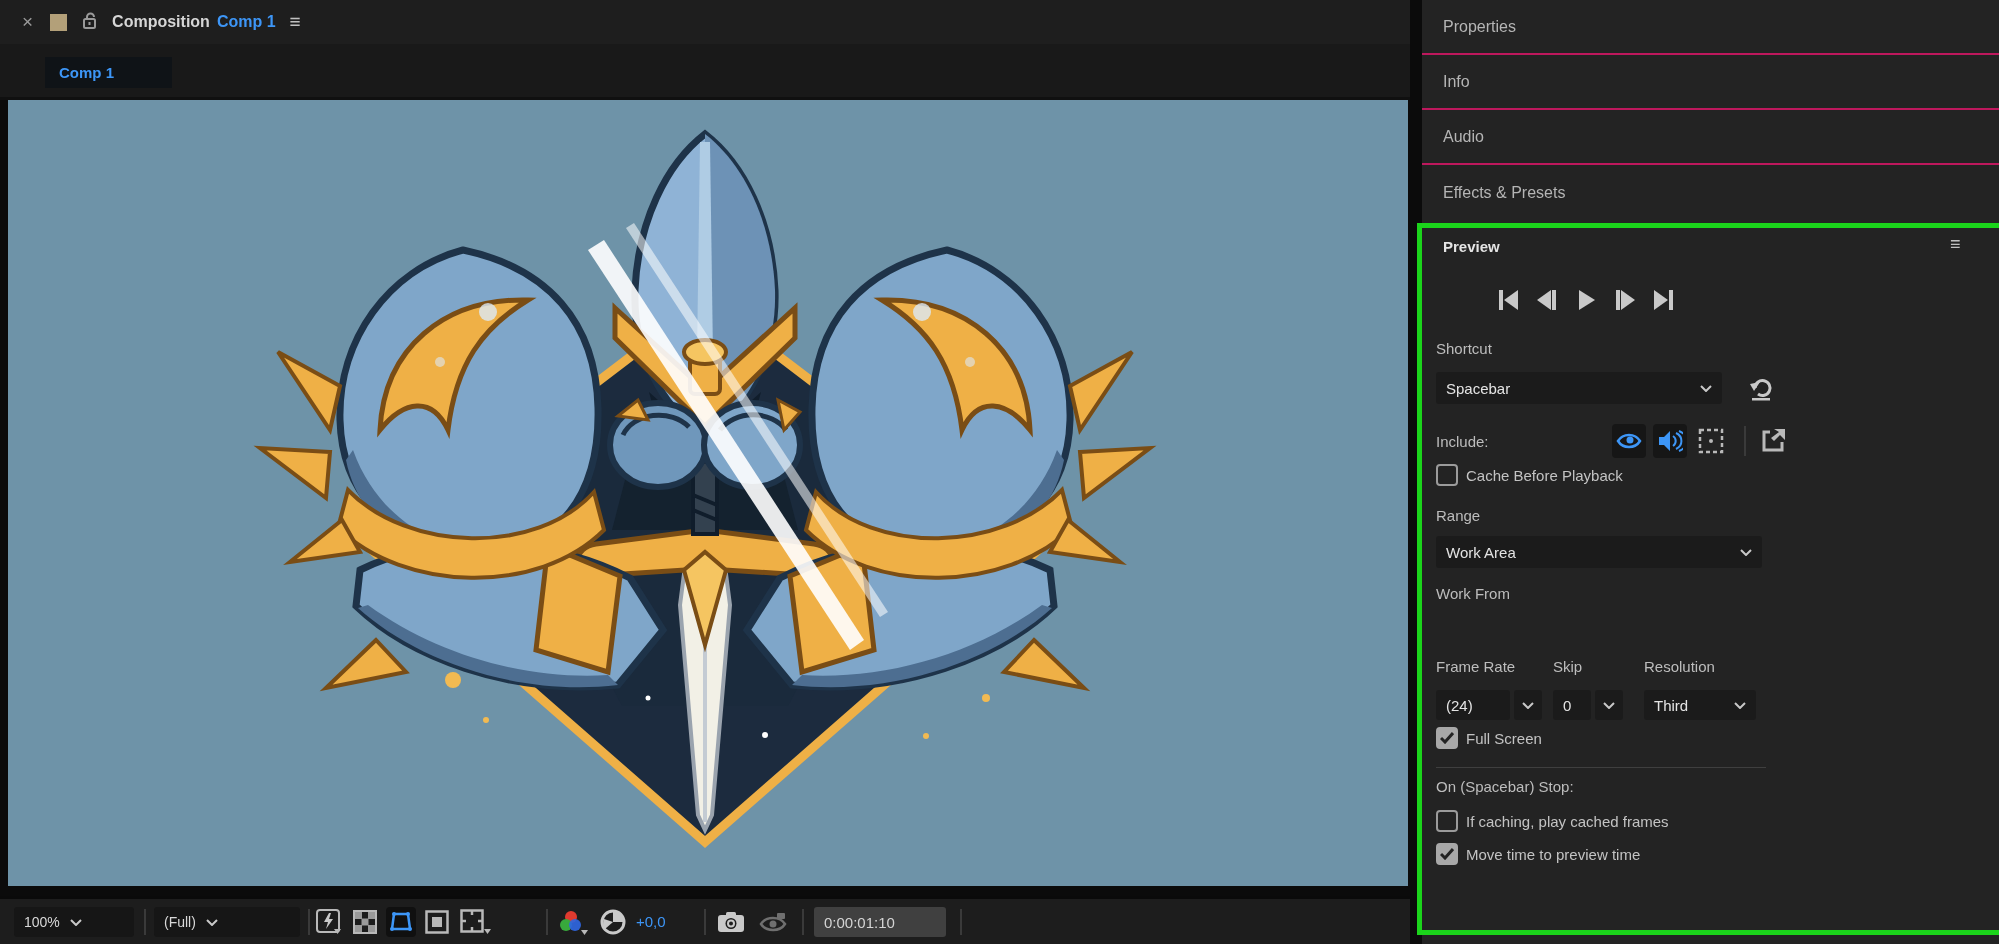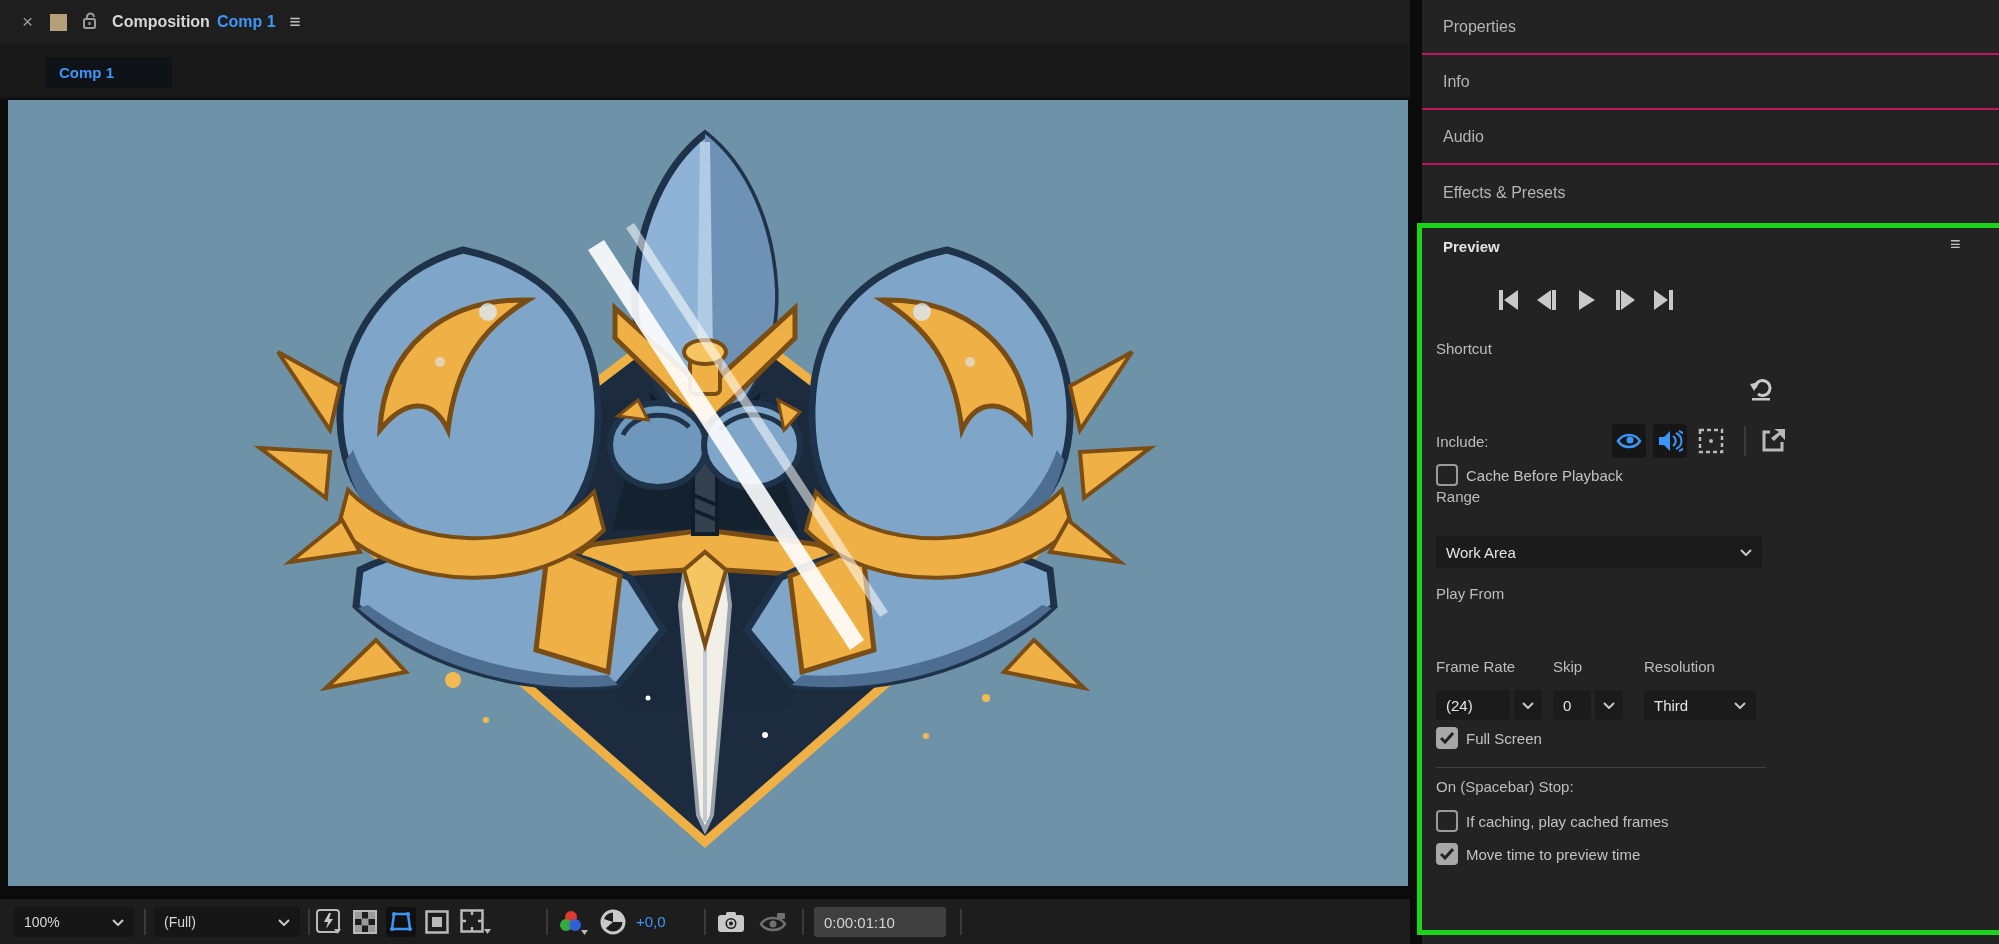--- a/index.html
+++ b/index.html
@@ -23,21 +23,21 @@
     background:#0f1317; color:#3d96f7; font-size:15px; font-weight:bold;
     display:flex; align-items:center; padding-left:14px; }
 
   
   #viewer { left:8px; top:100px; width:1400px; height:786px; background:#6e93a8; overflow:hidden; }
 
   
   #viewer-toolbar { left:0; top:896px; width:1410px; height:48px; background:#1d1d1d;
     border-top:3px solid #0a0a0a; }
   .dd { position:absolute; height:30px; background:#161616; border-radius:3px;
-    display:flex; align-items:center; justify-content:space-between;
+    display:flex; align-items:center; justify-content:flex-start;
     color:#d8d8d8; font-size:14px; padding:0 10px; }
   .dd .chev { margin-left:10px; flex:0 0 auto; }
   .tsep { position:absolute; top:10px; width:2px; height:26px; background:#3a3a3a; }
   .tool { position:absolute; top:8px; width:30px; height:30px; display:flex;
     align-items:center; justify-content:center; }
   #timecode { background:#404040; color:#d4d4d4; font-size:15px; justify-content:flex-start; }
   .exp-text { position:absolute; color:#3d96f7; font-size:15px; top:14px; }
 
   
   #right-col { left:1422px; top:0; width:577px; height:944px; background:#232323; }
@@ -294,20 +294,26 @@
     </span>
     <span class="pbtn">
       <svg width="24" height="22" viewBox="0 0 24 22">
           <polygon points="2,1 2,21 16,11" fill="#c9c9c9"></polygon>
           <rect x="17" y="1" width="4" height="20" fill="#c9c9c9"></rect>
         </svg>
     </span>
   </div>
 
   <span class="lbl" style="left:14px; top:112px;">Shortcut</span>
+  <div class="pdd" style="left:14px; top:144px; width:286px;">
+    <span>Spacebar</span>
+    <svg class="chev" width="12" height="7">
+        <path d="M1,1 L6,6 L11,1" fill="none" stroke="#c8c8c8" stroke-width="2"></path>
+      </svg>
+  </div>
   <span class="in" style="left:326px; top:146px;">
     <svg width="26" height="28" viewBox="0 0 26 28">
       <path d="M7,14 a7.5,7.5 0 1 1 3,6" fill="none" stroke="#c9c9c9" stroke-width="3"></path>
       <polygon points="2,10 12,8 6,17" fill="#c9c9c9"></polygon>
       <rect x="4" y="24" width="18" height="2.5" fill="#c9c9c9"></rect>
     </svg>
   </span>
 
   <span class="lbl" style="left:14px; top:205px;">Include:</span>
   <span class="inc-tile" style="left:190px; top:196px;">
@@ -332,29 +338,29 @@
   <span class="in" style="left:338px; top:198px;">
     <svg width="28" height="28" viewBox="0 0 28 28">
       <path d="M10,6 H4 V24 H22 V16" fill="none" stroke="#b9b9b9" stroke-width="3"></path>
       <polygon points="14,3 25,3 25,14 20,9 14,15 11,12 19,6" fill="#b9b9b9"></polygon>
     </svg>
   </span>
 
   <span class="chk" style="left:14px; top:236px;"></span>
   <span class="chklbl" style="left:44px; top:239px;">Cache Before Playback</span>
 
-  <span class="lbl" style="left:14px; top:260px;">Range</span>
+  <span class="lbl" style="left:14px; top:279px;">Range</span>
   <div class="pdd" style="left:14px; top:308px; width:326px;">
     <span>Work Area</span>
     <svg class="chev" width="12" height="7">
         <path d="M1,1 L6,6 L11,1" fill="none" stroke="#c8c8c8" stroke-width="2"></path>
       </svg>
   </div>
 
-  <span class="lbl" style="left:14px; top:357px;">Play From</span>
+  <span class="lbl" style="left:14px; top:357px;">Work From</span>
 
   <span class="lbl" style="left:14px; top:430px;">Frame Rate</span>
   <span class="lbl" style="left:131px; top:430px;">Skip</span>
   <span class="lbl" style="left:222px; top:430px;">Resolution</span>
 
   <div class="pdd" style="left:14px; top:462px; width:74px; height:30px;">
     <span>(24)</span>
   </div>
   <div class="pdd" style="left:92px; top:462px; width:28px; height:30px; justify-content:center; padding:0;">
     <svg width="12" height="7">

